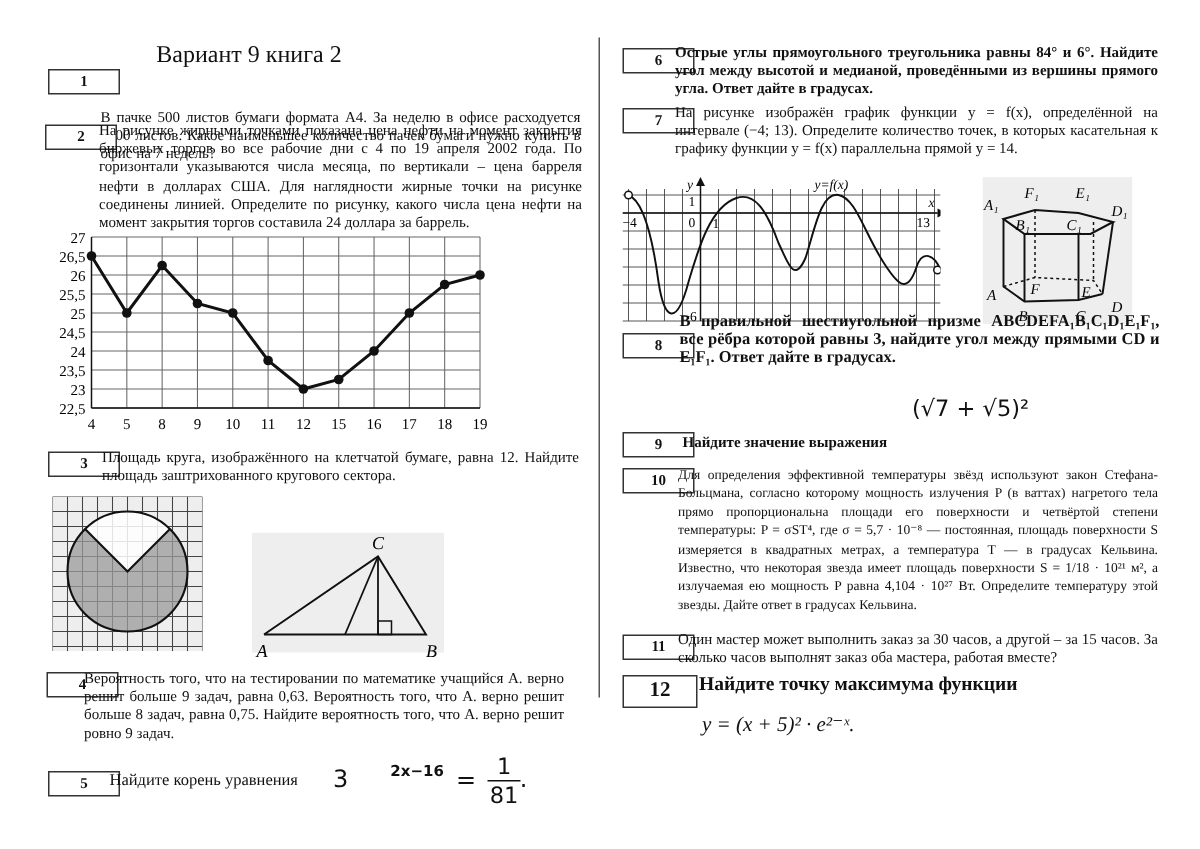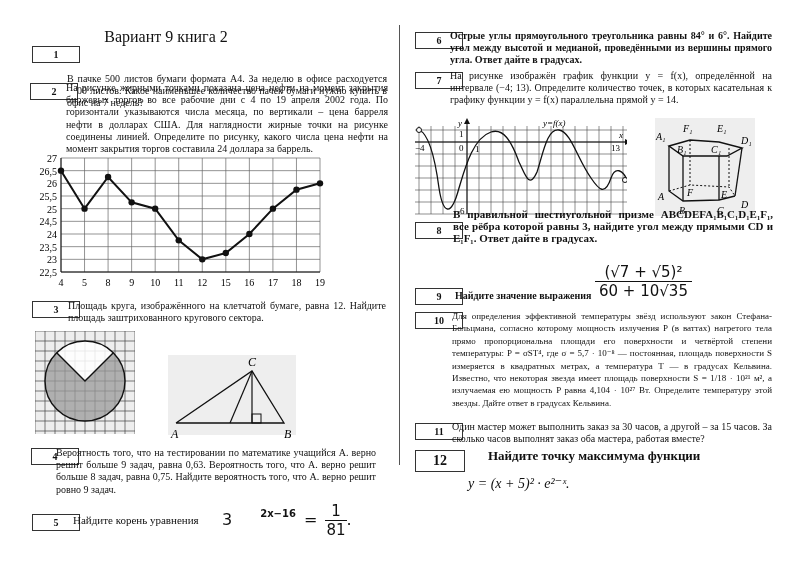--- a/index.html
+++ b/index.html
@@ -225,26 +225,25 @@
   <text x="86" y="90" font-size="10" font-style="italic">D</text>
   <text x="66" y="80" font-size="10" font-style="italic">E</text>
   <text x="32" y="78" font-size="10" font-style="italic">F</text>
 </svg>
 
 <div class="num" style="left:415px;top:222px;">8</div>
 <div class="txt bold" style="left:453px;top:208px;width:320px;font-size:11px;">В правильной шестиугольной призме ABCDEFA₁B₁C₁D₁E₁F₁, все рёбра которой равны 3, найдите угол между прямыми CD и E₁F₁. Ответ дайте в градусах.</div>
 
 <div class="num" style="left:415px;top:288px;">9</div>
 <div class="txt bold" style="left:455px;top:290px;font-size:10px;">Найдите значение выражения</div>
-<div class="abs math" style="left:595px;top:263px;display:flex;flex-direction:column;align-items:center;font-size:15px;text-align:center;">
+<div class="abs math" style="left:608px;top:263px;display:flex;flex-direction:column;align-items:center;font-size:15px;text-align:center;">
   <span>(√7 + √5)²</span>
-  <span style="border-top:1.4px solid #111;padding:0 4px;">60 + 10√35</span>
 </div>
 
 <div class="num" style="left:415px;top:312px;">10</div>
 <div class="txt" style="left:452px;top:310px;width:320px;font-size:9px;line-height:12.4px;">Для определения эффективной температуры звёзд используют закон Стефана-Больцмана, согласно которому мощность излучения P (в ваттах) нагретого тела прямо пропорциональна площади его поверхности и четвёртой степени температуры: P = σST⁴, где σ = 5,7 · 10⁻⁸ — постоянная, площадь поверхности S измеряется в квадратных метрах, а температура T — в градусах Кельвина. Известно, что некоторая звезда имеет площадь поверхности S = 1/18 · 10²¹ м², а излучаемая ею мощность P равна 4,104 · 10²⁷ Вт. Определите температуру этой звезды. Дайте ответ в градусах Кельвина.</div>
 
 <div class="num" style="left:415px;top:423px;">11</div>
 <div class="txt" style="left:452px;top:421px;width:320px;">Один мастер может выполнить заказ за 30 часов, а другой – за 15 часов. За сколько часов выполнят заказ оба мастера, работая вместе?</div>
 
 <div class="num big" style="left:415px;top:450px;">12</div>
-<div class="txt bold" style="left:488px;top:450px;font-size:13px;">Найдите точку максимума функции</div>
+<div class="txt bold" style="left:466px;top:450px;font-size:13px;">Найдите точку максимума функции</div>
 <div class="abs" style="left:468px;top:475px;font-size:14px;font-style:italic;">y = (x + 5)² · e²⁻ˣ.</div>
 
 </body></html>

